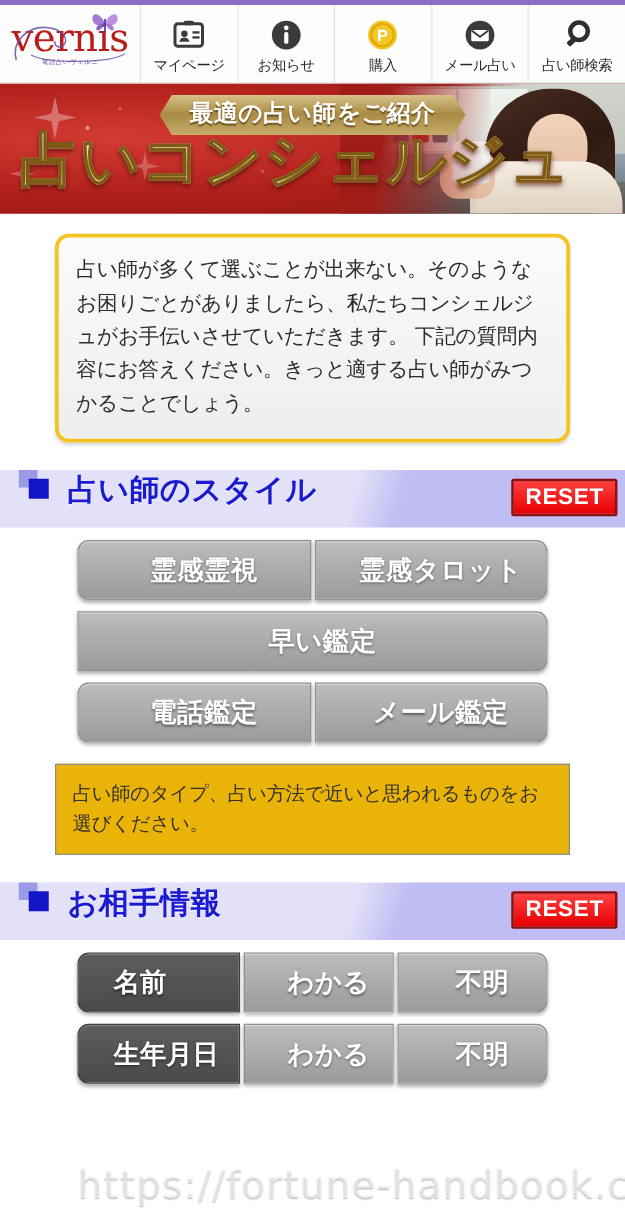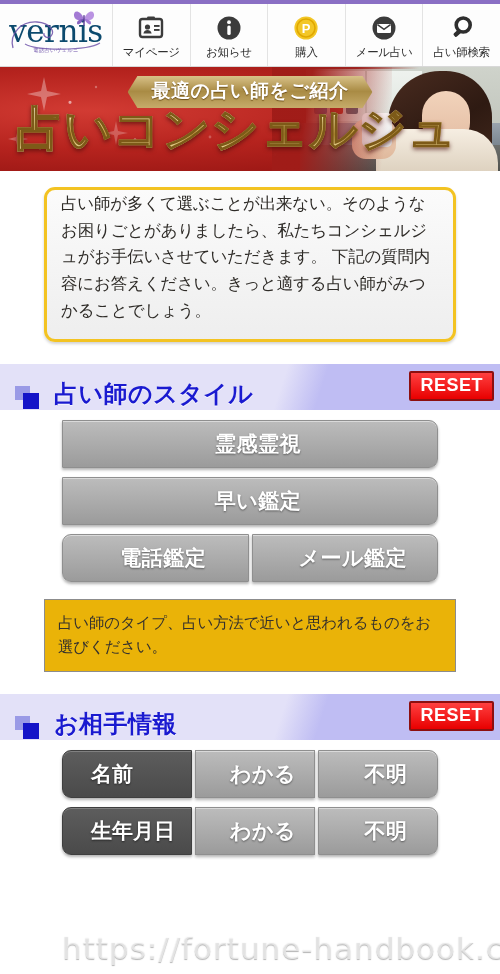--- a/index.html
+++ b/index.html
@@ -22,21 +22,21 @@
   }
   .logo-cell {
     width: 113px; flex: none;
     display: flex; align-items: center; justify-content: center;
     border-right: 1px solid #e3e3e3;
     position: relative;
   }
   .logo-wrap { position: relative; text-align: center; line-height: 1; }
   .logo-word {
     font-family: "DejaVu Serif", "Liberation Serif", serif;
-    font-size: 31px; color: #0c4a6e; letter-spacing: -0.5px;
+    font-size: 31px; color: #b91c1c; letter-spacing: -0.5px;
     font-weight: 400;
   }
   .logo-swirl {
     position: absolute; left: -2px; top: 2px; width: 104px; height: 34px;
     pointer-events: none;
   }
   .logo-butterfly { position: absolute; right: 6px; top: -9px; }
   .logo-sub {
     font-size: 5.2px; color: #6b4fa8; letter-spacing: 0.4px;
     margin-top: 1px; white-space: nowrap;
@@ -152,34 +152,34 @@
     -webkit-text-stroke: 1.2px #7d5a18;
     filter: drop-shadow(0 2px 2px rgba(70,10,8,.65));
   }
 
   
   .intro-wrap { padding: 16px 44px 0; }
   .intro-box {
     border: 3px solid #f3c322;
     border-radius: 11px;
     background: linear-gradient(#fbfbfb, #eeeeee);
-    padding: 1px 14px 14px;
+    padding: 13px 14px 14px;
     box-shadow: 0 2px 3px rgba(0,0,0,.18);
   }
   .intro-box p {
     font-size: 16.5px; line-height: 1.62; color: #2e2b27;
     letter-spacing: -0.2px;
   }
 
   
   .section { margin-top: 22px; }
   .sec-head {
     position: relative; height: 46px; width: 100%;
     background: linear-gradient(108deg, #e3e1f8 0%, #e3e1f8 56%, #bfbdf3 64%, #bfbdf3 100%);
-    display: flex; align-items: flex-end;
+    display: flex; align-items: flex-start;
   }
   .sec-icon {
     position: relative; width: 26px; height: 24px; margin-left: 15px; flex: none;
   }
   .sq-light { position: absolute; left: 0; top: 0; width: 15px; height: 14px; background: #9a9ae6; }
   .sq-dark  { position: absolute; left: 8px; top: 7px; width: 16px; height: 16px; background: #1414c8; }
   .sec-title {
     margin-left: 13px; font-size: 24px; font-weight: bold;
     color: #1a1ad0; letter-spacing: 0.5px;
     text-shadow: 0 1px 0 rgba(255,255,255,.7);
@@ -384,20 +384,21 @@
       <span class="sq-light"></span>
         <span class="sq-dark"></span>
     </div>
     <div class="sec-title">占い師のスタイル</div>
     <div class="reset-btn">RESET</div>
   </div>
 
   <div class="opts">
     <div class="opt-row">
       <div class="opt-btn">霊感霊視</div>
+      <div class="opt-btn">霊感タロット</div>
     </div>
     <div class="opt-row">
       <div class="opt-btn">早い鑑定</div>
     </div>
     <div class="opt-row">
       <div class="opt-btn">電話鑑定</div>
       <div class="opt-btn">メール鑑定</div>
     </div>
   </div>
 

